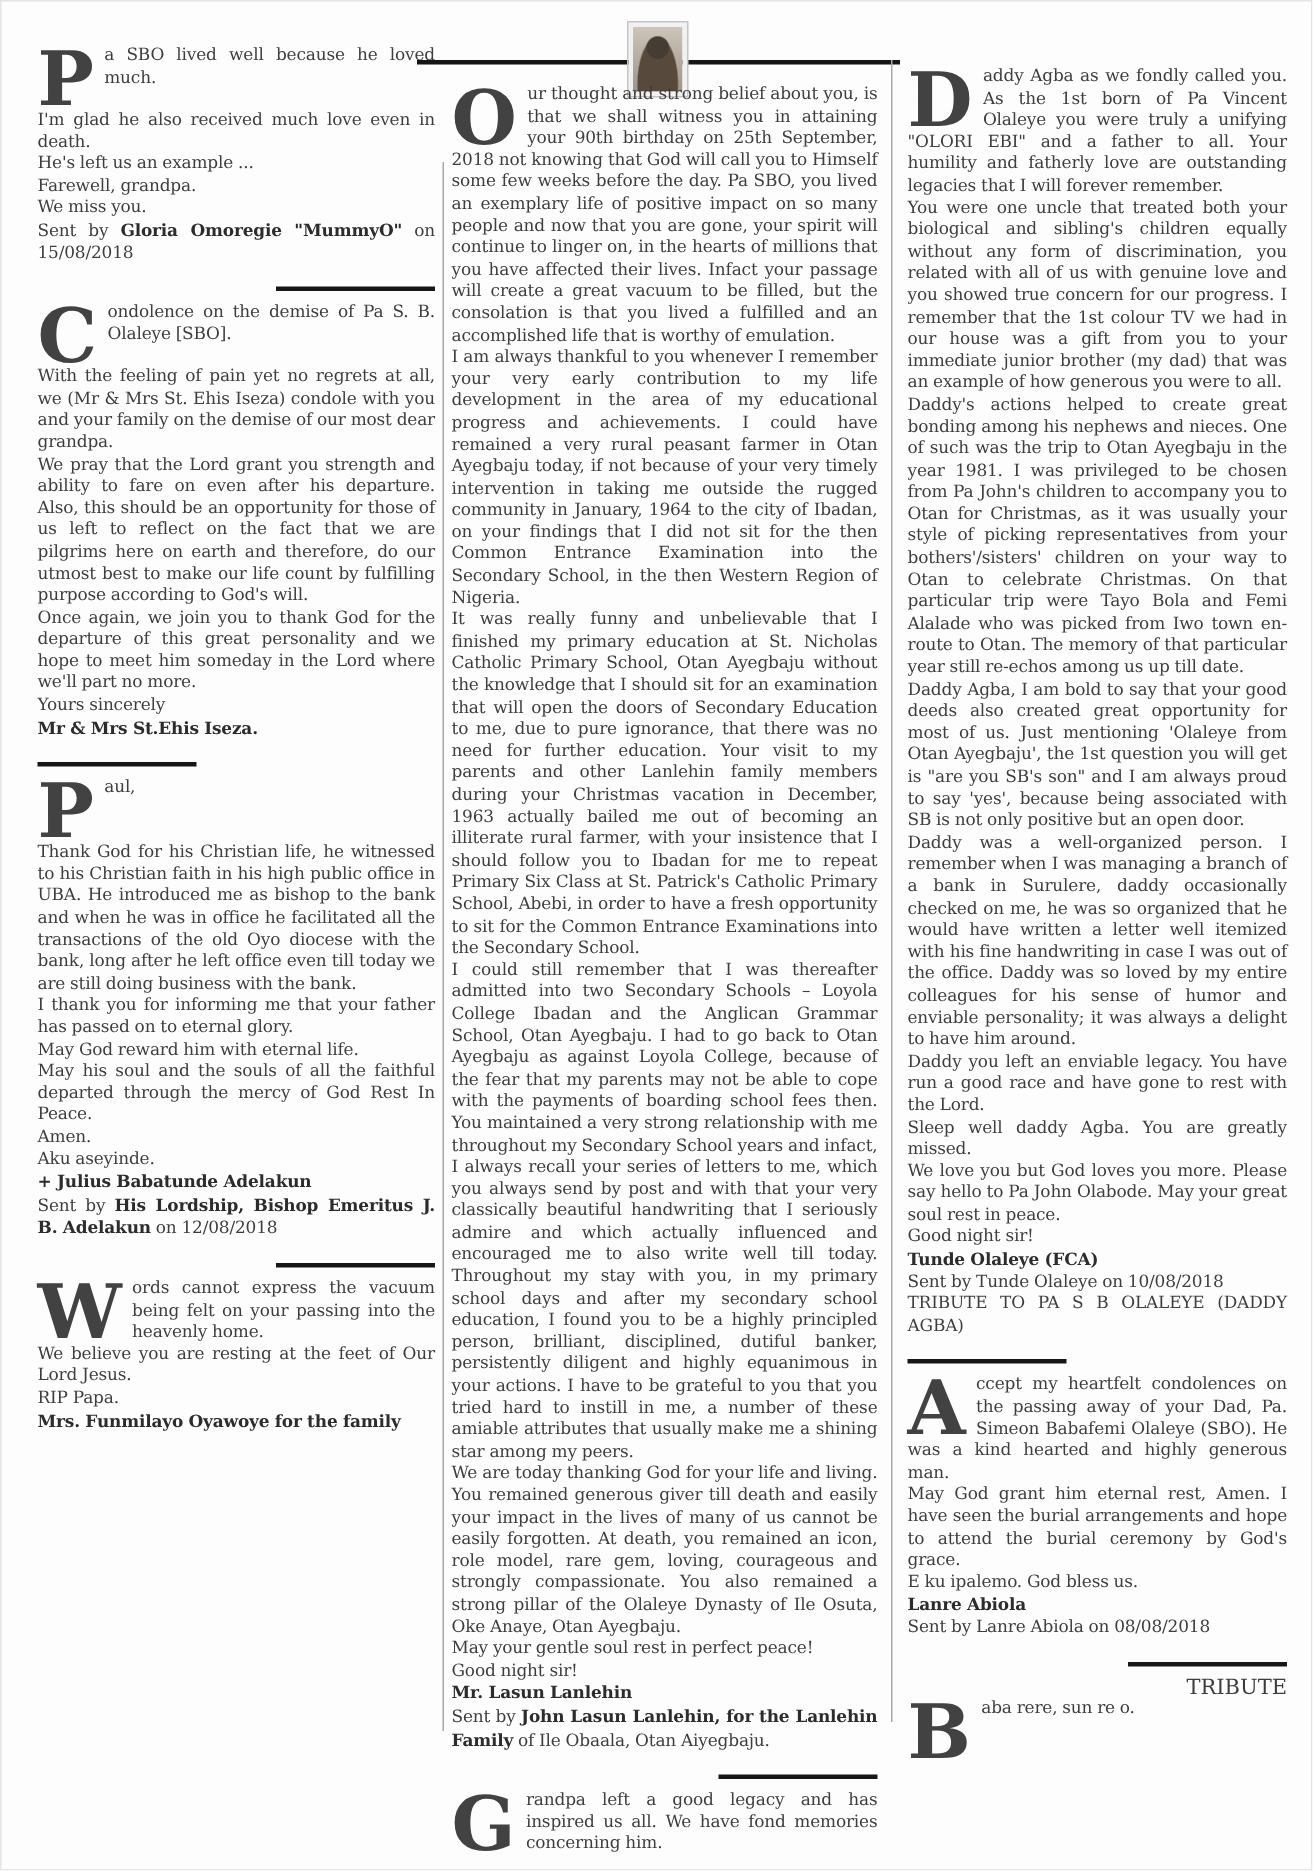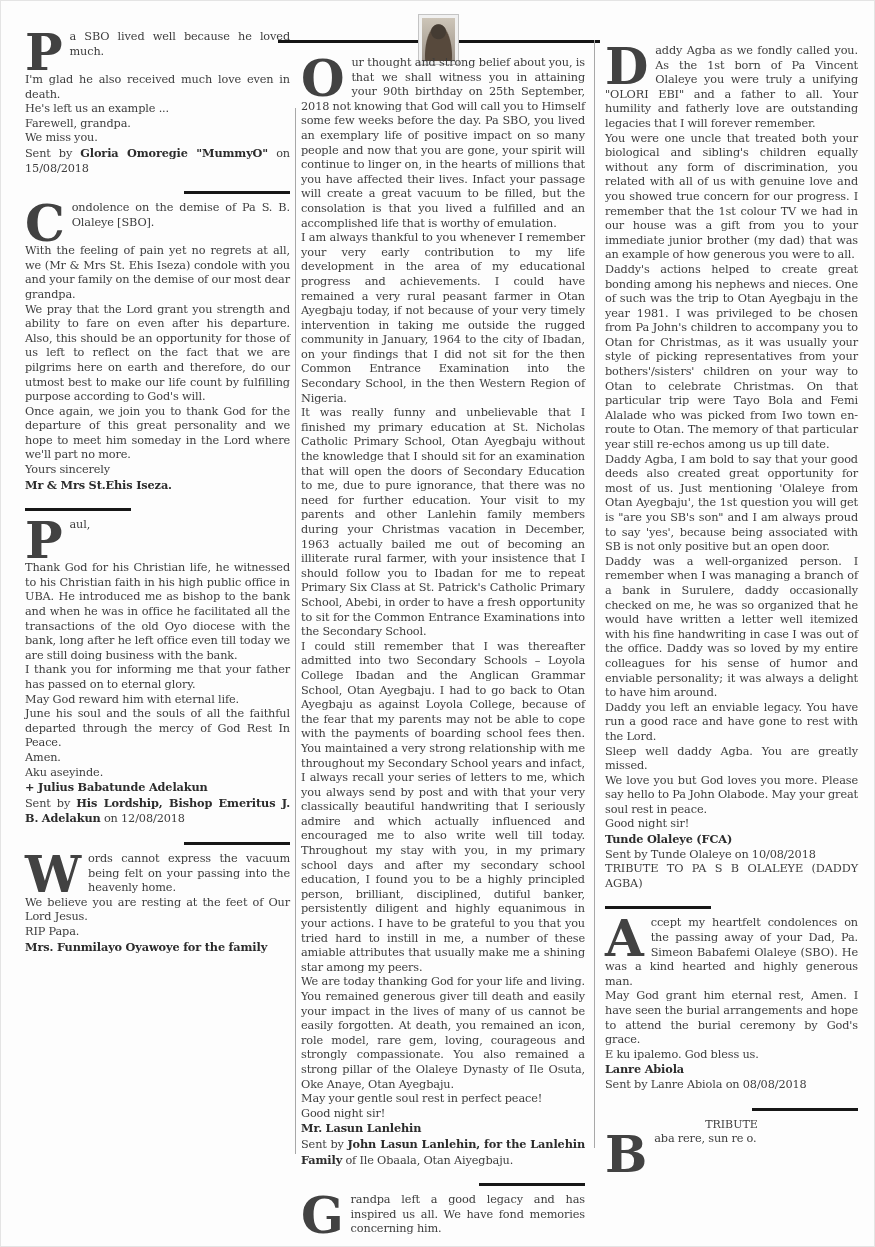--- a/index.html
+++ b/index.html
@@ -31,21 +31,21 @@
   }
 
   .para {
     margin:0; clear:both;
     font-size:11.3px; line-height:14.6px;
     text-align:justify; letter-spacing:-0.12px;
     word-spacing:-0.2px;
   }
   .para.gap { }
   .para.lead { clear:none; }
-  .label { margin:0; font-size:11px; line-height:14.6px; text-align:center; }
+  .label { margin:0; font-size:14px; line-height:14.6px; text-align:right; }
   .dropcap {
     float:left; font-weight:bold; color:#424242;
     font-size:50px; line-height:40px; padding:3px 7px 0 0;
   }
   .b { font-weight:bold; color:#2c2c2c; }
   .i { font-style:italic; }
   .divider {
     width:106px; height:3px; background:#171717;
     margin-top:15px; margin-bottom:7px; clear:both;
   }
@@ -77,21 +77,21 @@
         <p class="para gap"><span>Once again, we join you to thank God for the departure of this great personality and we hope to meet him someday in the Lord where we'll part no more.</span></p>
         <p class="para gap"><span>Yours sincerely</span></p>
         <p class="para"><span class="b ">Mr &amp; Mrs St.Ehis Iseza.</span></p>
       </div>
       <div class="divider left"></div>
       <div class="tribute">
         <p class="para lead"><span class="dropcap">P</span><span>aul,</span></p>
         <p class="para gap"><span>Thank God for his Christian life, he witnessed to his Christian faith in his high public office in UBA. He introduced me as bishop to the bank and when he was in office he facilitated all the transactions of the old Oyo diocese with the bank, long after he left office even till today we are still doing business with the bank.</span></p>
         <p class="para gap"><span>I thank you for informing me that your father has passed on to eternal glory.</span></p>
         <p class="para gap"><span>May God reward him with eternal life.</span></p>
-        <p class="para gap"><span>June his soul and the souls of all the faithful departed through the mercy of God Rest In Peace.</span></p>
+        <p class="para gap"><span>May his soul and the souls of all the faithful departed through the mercy of God Rest In Peace.</span></p>
         <p class="para"><span>Amen.</span></p>
         <p class="para"><span>Aku aseyinde.</span></p>
         <p class="para gap"><span class="b ">+ Julius Babatunde Adelakun</span></p>
         <p class="para gap"><span>Sent by </span><span class="b ">His Lordship, Bishop Emeritus J. B. Adelakun</span><span> on 12/08/2018</span></p>
       </div>
       <div class="divider right"></div>
       <div class="tribute">
         <p class="para lead"><span class="dropcap">W</span><span>ords cannot express the vacuum being felt on your passing into the heavenly home.</span></p>
         <p class="para"><span>We believe you are resting at the feet of Our Lord Jesus.</span></p>
         <p class="para"><span>RIP Papa.</span></p>

